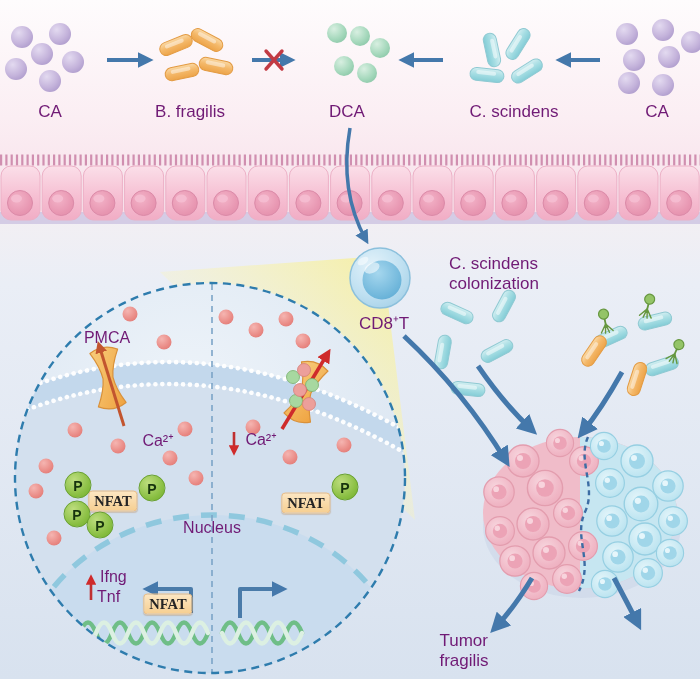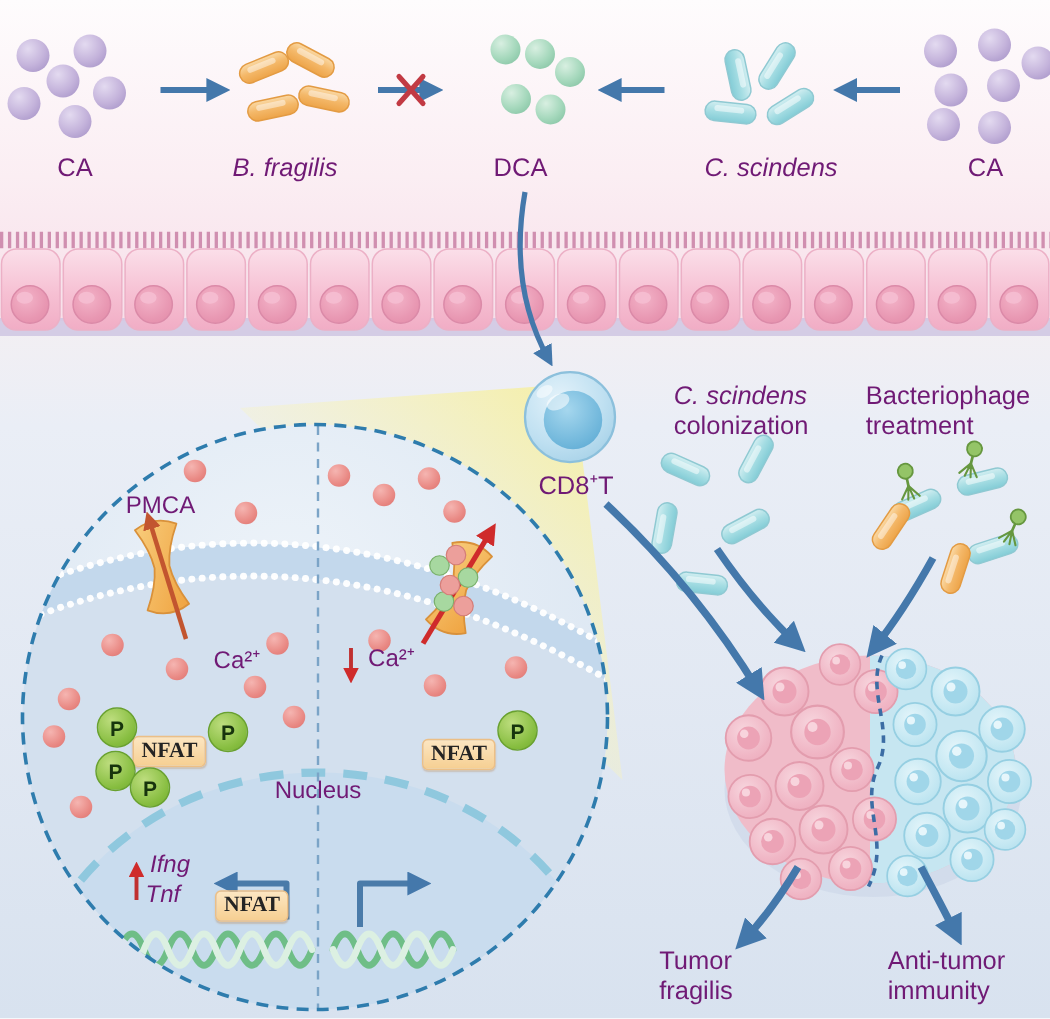--- a/index.html
+++ b/index.html
@@ -3,21 +3,21 @@
 <meta charset="utf-8">
 <style>
   html,body{margin:0;padding:0;background:#fff;}
   .stage{position:relative;width:700px;height:679px;overflow:hidden;
          font-family:"Liberation Sans",sans-serif;}
   .stage svg{position:absolute;left:0;top:0;}
   .lbl{position:absolute;font-size:17px;color:#701a75;transform:translateX(-50%);
        line-height:20px;white-space:nowrap;}
   .lbl span{display:block;}
   .sm{font-size:16px;}
-  .it{font-style:italic;}
+  .it{}
   .nfat{position:absolute;transform:translate(-50%,-50%);
         background:linear-gradient(#fce6c2,#f6cf92);
         border:1px solid #ecbf86;border-radius:4px;font-weight:bold;
         font-size:14.5px;line-height:17px;padding:1px 5px;color:#242424;
         box-shadow:0 1px 1px rgba(180,120,60,.3);font-family:Liberation Serif, serif;}
   .pcirc{position:absolute;width:25px;height:25px;transform:translate(-50%,-50%);
          border-radius:50%;display:flex;align-items:center;justify-content:center;
          background:radial-gradient(circle at 35% 30%,#bddd7e,#86bd3f 68%,#72a933);
          border:1px solid #69a12f;font-weight:bold;font-size:14px;color:#17340d;}
 </style>
@@ -383,26 +383,18 @@
 <div class="pcirc" style="left:78px;top:485px">P</div>
 <div class="pcirc" style="left:152px;top:488px">P</div>
 <div class="pcirc" style="left:77px;top:514px">P</div>
 <div class="pcirc" style="left:100px;top:525px">P</div>
 <div class="pcirc" style="left:345px;top:487px">P</div>
 
 <div class="lbl" style="left:494px;top:254px">
   <span class="it">C. scindens</span>
   <span>colonization</span>
 </div>
-<div class="lbl" style="left:632px;top:254px">
-  <span>Bacteriophage</span>
-  <span>treatment</span>
-</div>
 <div class="lbl" style="left:464px;top:631px">
   <span>Tumor</span>
   <span>fragilis</span>
 </div>
-<div class="lbl" style="left:631px;top:631px">
-  <span>Anti-tumor</span>
-  <span>immunity</span>
+
 </div>
 
-</div>
-
 </body></html>

